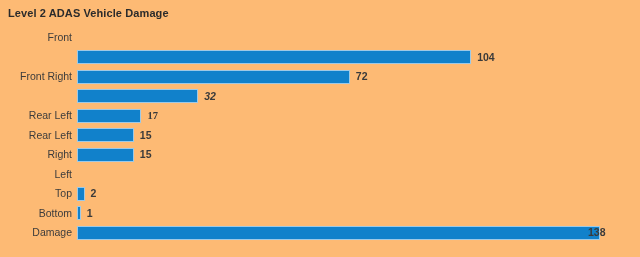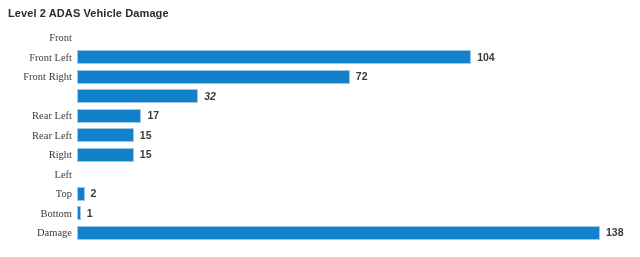--- a/index.html
+++ b/index.html
@@ -10,21 +10,21 @@
     width: 640px;
     height: 257px;
     background: #e4e4e4;
     font-family: "Liberation Sans", sans-serif;
     overflow: hidden;
   }
   #chart-root {
     position: relative;
     width: 640px;
     height: 257px;
-    background: #ffffff;
+    background: #fdba74;
     box-sizing: border-box;
   }
   #chart-title {
     position: absolute;
     left: 8px;
     top: 7px;
     font-size: 11px;
     font-weight: bold;
     color: #2b2b2b;
     letter-spacing: 0.1px;
@@ -47,21 +47,20 @@
     left: 0;
     top: 0;
     width: 72px;
     height: 19.5px;
     line-height: 19.5px;
     text-align: right;
     font-size: 10.5px;
     color: #3c3c3c;
     white-space: nowrap;
     overflow: visible;
-    font-family: Liberation Serif, serif;
   }
   .bar-wrap {
     position: absolute;
     left: 77px;
     top: 0;
     height: 19.5px;
     right: 0;
   }
   .bar {
     position: absolute;
@@ -86,21 +85,20 @@
 </head>
 <body>
 
 <div id="chart-root">
   <div id="chart-title">Level 2 ADAS Vehicle Damage</div>
   <div id="plot-area">
       <div class="bar-row">
         <div class="cat-label">Front</div>
       </div>
       <div class="bar-row">
-        <div class="cat-label">Front Left</div>
         <div class="bar-wrap">
           <div class="bar" style="width: 394.145px; background: rgb(17, 129, 203);"></div>
           <div class="bar-value" style="left: 400.145px; text-align: right;">104</div>
         </div>
       </div>
       <div class="bar-row">
         <div class="cat-label">Front Right</div>
         <div class="bar-wrap">
           <div class="bar" style="width: 272.87px; background: rgb(17, 129, 203);"></div>
           <div class="bar-value" style="left: 278.87px;">72</div>
@@ -109,21 +107,21 @@
       <div class="bar-row">
         <div class="bar-wrap">
           <div class="bar" style="width: 121.275px; background: rgb(17, 129, 203);"></div>
           <div class="bar-value" style="left: 127.275px; font-style: italic;">32</div>
         </div>
       </div>
       <div class="bar-row">
         <div class="cat-label">Rear Left</div>
         <div class="bar-wrap">
           <div class="bar" style="width: 64.4275px; background: rgb(17, 129, 203);"></div>
-          <div class="bar-value" style="left: 70.4275px;">17</div>
+          <div class="bar-value" style="left: 70.4275px; font-family: Liberation Serif, serif;">17</div>
         </div>
       </div>
       <div class="bar-row">
         <div class="cat-label">Rear Left</div>
         <div class="bar-wrap">
           <div class="bar" style="width: 56.8478px; background: rgb(17, 129, 203);"></div>
           <div class="bar-value" style="left: 62.8478px;">15</div>
         </div>
       </div>
       <div class="bar-row">
@@ -147,17 +145,17 @@
         <div class="cat-label">Bottom</div>
         <div class="bar-wrap">
           <div class="bar" style="width: 3.78986px; background: rgb(17, 129, 203);"></div>
           <div class="bar-value" style="left: 9.78985px;">1</div>
         </div>
       </div>
       <div class="bar-row">
         <div class="cat-label">Damage</div>
         <div class="bar-wrap">
           <div class="bar" style="width: 523px; background: rgb(17, 129, 203);"></div>
-          <div class="bar-value" style="left: 529px;">138</div>
+          <div class="bar-value" style="left: 511px;">138</div>
         </div>
       </div>
     </div>
 </div>
 
 </body></html>

